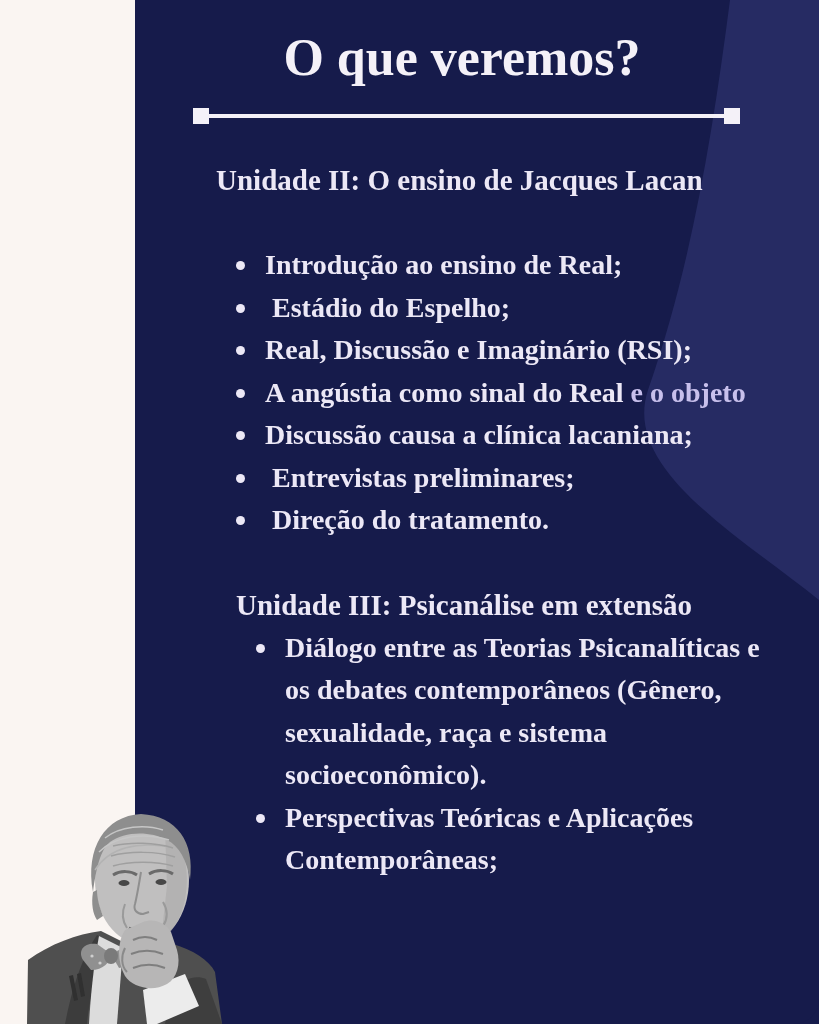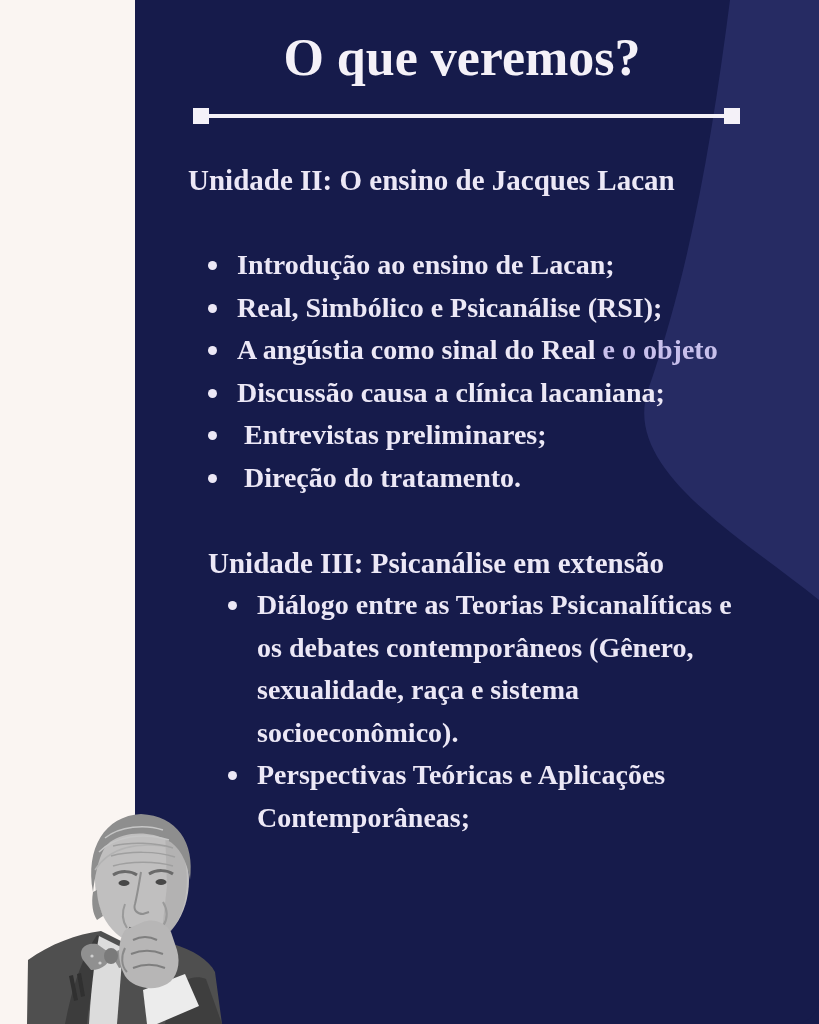--- a/index.html
+++ b/index.html
@@ -12,21 +12,21 @@
   .slide{position:absolute;inset:0;background:var(--bg);border-radius:25px;}
   .blob-svg{position:absolute;top:0;left:0;}
   .left-panel{position:absolute;left:0;top:0;width:135px;height:1024px;background:var(--panel);}
   .title{position:absolute;left:135px;right:30px;top:30px;margin:0;text-align:center;
          color:var(--line);font-size:52px;font-weight:bold;line-height:56px;}
   .divider{position:absolute;left:193px;top:108px;width:547px;height:16px;}
   .divider .bar{position:absolute;left:6px;right:6px;top:6px;height:4px;background:var(--line);}
   .divider .sq{position:absolute;top:0;width:16px;height:16px;background:var(--line);}
   .sq-l{left:0}
   .sq-r{right:0}
-  .content{position:absolute;left:188px;top:159px;right:24px;color:var(--text);
+  .content{position:absolute;left:216px;top:159px;right:24px;color:var(--text);
            font-weight:bold;font-size:28px;line-height:42.5px;}
   .section-heading{margin:0;font-size:29px;font-weight:bold;color:var(--text);}
   .sec-1 .section-heading{margin-bottom:42.5px;}
   .sec-2{margin-top:42.5px;margin-left:20px;}
   ul.topics{list-style:none;margin:0;padding:0;}
   li.topic{position:relative;padding-left:49px;}
   .bullet{position:absolute;left:20px;top:17px;width:9px;height:9px;border-radius:50%;background:var(--text);}
   .tline span{white-space:pre-wrap;}
   .accent{color:var(--accent);}
   .portrait{position:absolute;left:25px;top:808px;}
@@ -49,25 +49,29 @@
     <div class="sq sq-l"></div>
     <div class="sq sq-r"></div>
   </div>
 
   <div class="content" id="content">
       <div class="sec sec-1">
         <h2 class="section-heading">Unidade II: O ensino de Jacques Lacan</h2>
         <ul class="topics">
           <li class="topic">
             <span class="bullet"></span>
-            <div class="tline"><span>Introdução ao ensino de Lacan;</span></div>
+            <div class="tline"><span>Introdução ao ensino de Real;</span></div>
           </li>
           <li class="topic">
             <span class="bullet"></span>
-            <div class="tline"><span>Real, Simbólico e Psicanálise (RSI);</span></div>
+            <div class="tline"><span> Estádio do Espelho;</span></div>
+          </li>
+          <li class="topic">
+            <span class="bullet"></span>
+            <div class="tline"><span>Real, Discussão e Imaginário (RSI);</span></div>
           </li>
           <li class="topic">
             <span class="bullet"></span>
             <div class="tline"><span>A angústia como sinal do Real </span><span class="accent">e o objeto</span></div>
           </li>
           <li class="topic">
             <span class="bullet"></span>
             <div class="tline"><span>Discussão causa a clínica lacaniana;</span></div>
           </li>
           <li class="topic">

